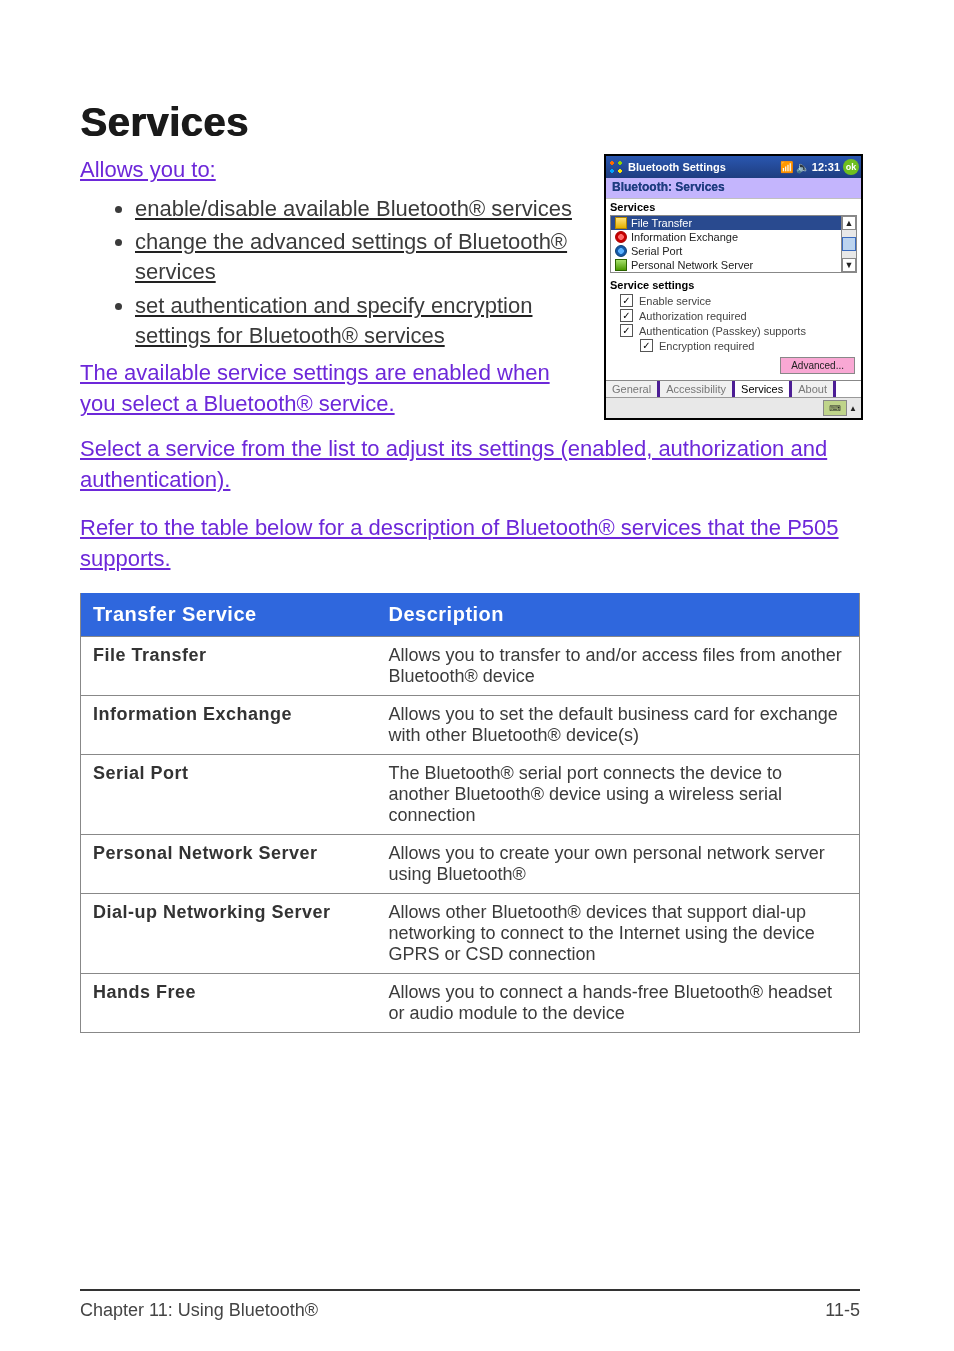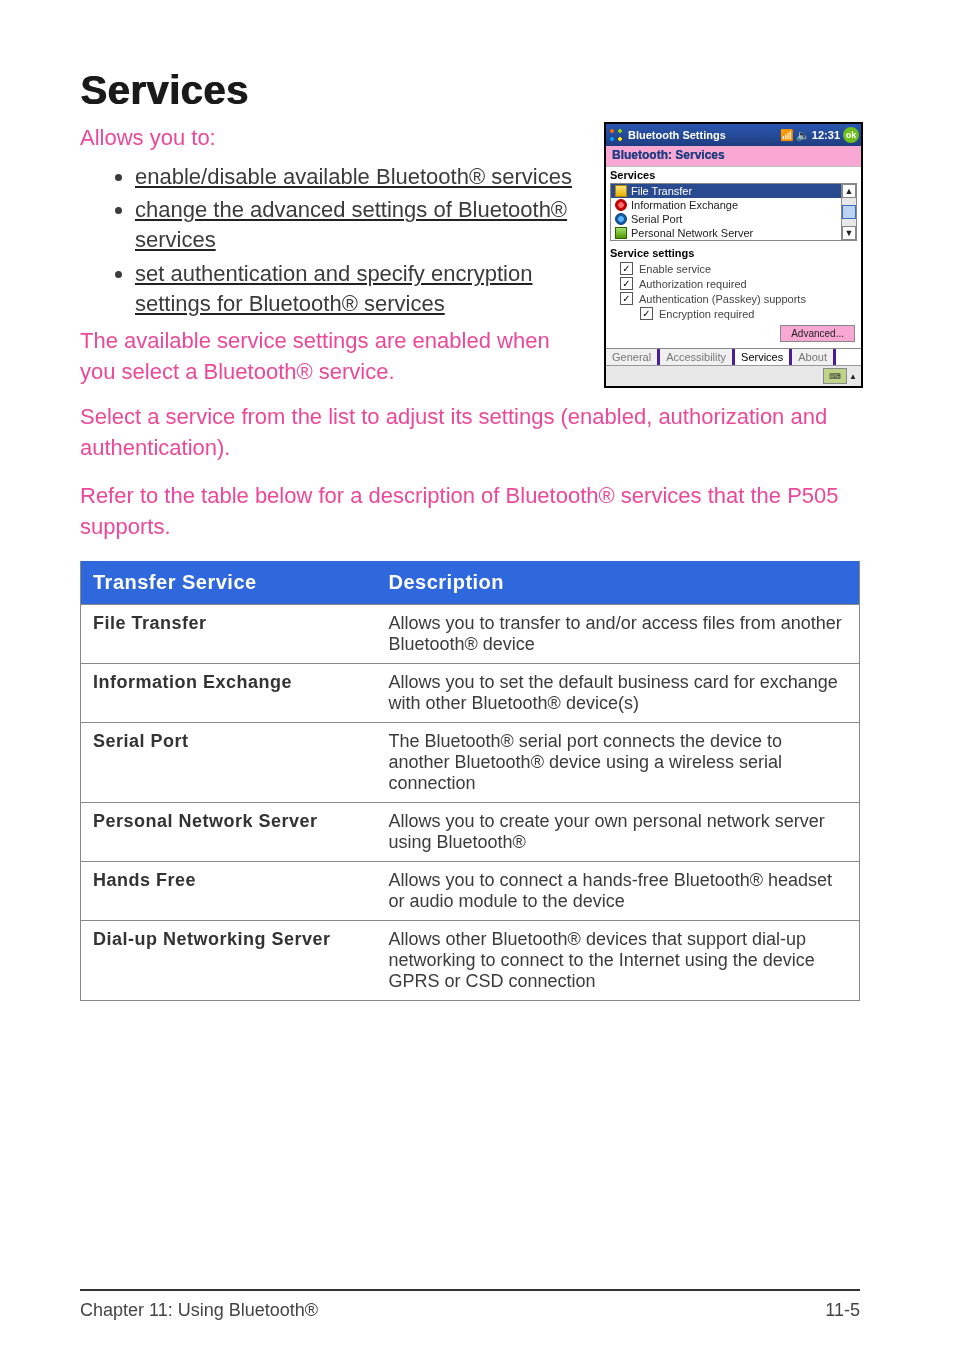--- a/index.html
+++ b/index.html
@@ -6,35 +6,36 @@
     margin: 0;
     padding: 0;
     background: #fff;
     font-family: "Helvetica Neue", Helvetica, Arial, sans-serif;
     color: #222;
   }
   .page {
     width: 940px;
     min-height: 1351px;
     box-sizing: border-box;
-    padding: 68px 80px 50px 80px;
+    padding: 100px 80px 50px 80px;
     position: relative;
   }
   h1.services {
     font-size: 40px;
     font-weight: 700;
     margin: 0 0 10px 0;
     color: #1a1a1a;
     letter-spacing: 0.5px;
     text-shadow: 1px 0 0 #1a1a1a;
   }
   .intro-text {
     font-size: 22px;
-    color: #ec4899;
+    color: #6d28d9;
     line-height: 1.4;
+    text-decoration: underline;
   }
   ul.bullets {
     margin: 8px 0 8px 0;
     padding-left: 55px;
     text-decoration: underline;
   }
   ul.bullets li {
     font-size: 22px;
     color: #3b3b3b;
     line-height: 1.35;
@@ -77,21 +78,21 @@
   }
   .ppc-topbar .title { flex:1; white-space:nowrap; overflow:hidden; }
   .ppc-topbar .status-icons { display:flex; align-items:center; gap:2px; }
   .ppc-ok {
     width: 16px; height: 16px; border-radius: 50%;
     background: #6fbf1e; color: #fff; font-size: 9px; font-weight: bold;
     display:flex; align-items:center; justify-content:center;
     margin-left:3px;
   }
   .ppc-subbar {
-    background: #f9a8d4;
+    background: #c4b5fd;
     color: #1f3d80;
     font-size: 12px;
     font-weight: bold;
     padding: 2px 6px 4px 6px;
     border-bottom:1px solid #c0c0c0;
     text-shadow: 0 0 0 #1f3d80;
   }
   .ppc-section {
     padding: 2px 4px 2px 4px;
     font-weight: bold;
@@ -319,26 +320,26 @@
         </tr>
         <tr>
           <td class="name">Serial Port</td>
           <td>The Bluetooth® serial port connects the device to another Bluetooth® device using a wireless serial connection</td>
         </tr>
         <tr>
           <td class="name">Personal Network Server</td>
           <td>Allows you to create your own personal network server using Bluetooth®</td>
         </tr>
         <tr>
+          <td class="name">Dial-up Networking Server</td>
+          <td>Allows other Bluetooth® devices that support dial-up networking to connect to the Internet using the device GPRS or CSD connection</td>
+        </tr>
+        <tr>
           <td class="name">Hands Free</td>
           <td>Allows you to connect a hands-free Bluetooth® headset or audio module to the device</td>
-        </tr>
-        <tr>
-          <td class="name">Dial-up Networking Server</td>
-          <td>Allows other Bluetooth® devices that support dial-up networking to connect to the Internet using the device GPRS or CSD connection</td>
         </tr>
       </tbody>
   </table>
 
   <div class="footer-rule"></div>
   <div class="footer-text">
     <span>Chapter 11: Using Bluetooth®</span>
     <span>11-5</span>
   </div>
 </div>

